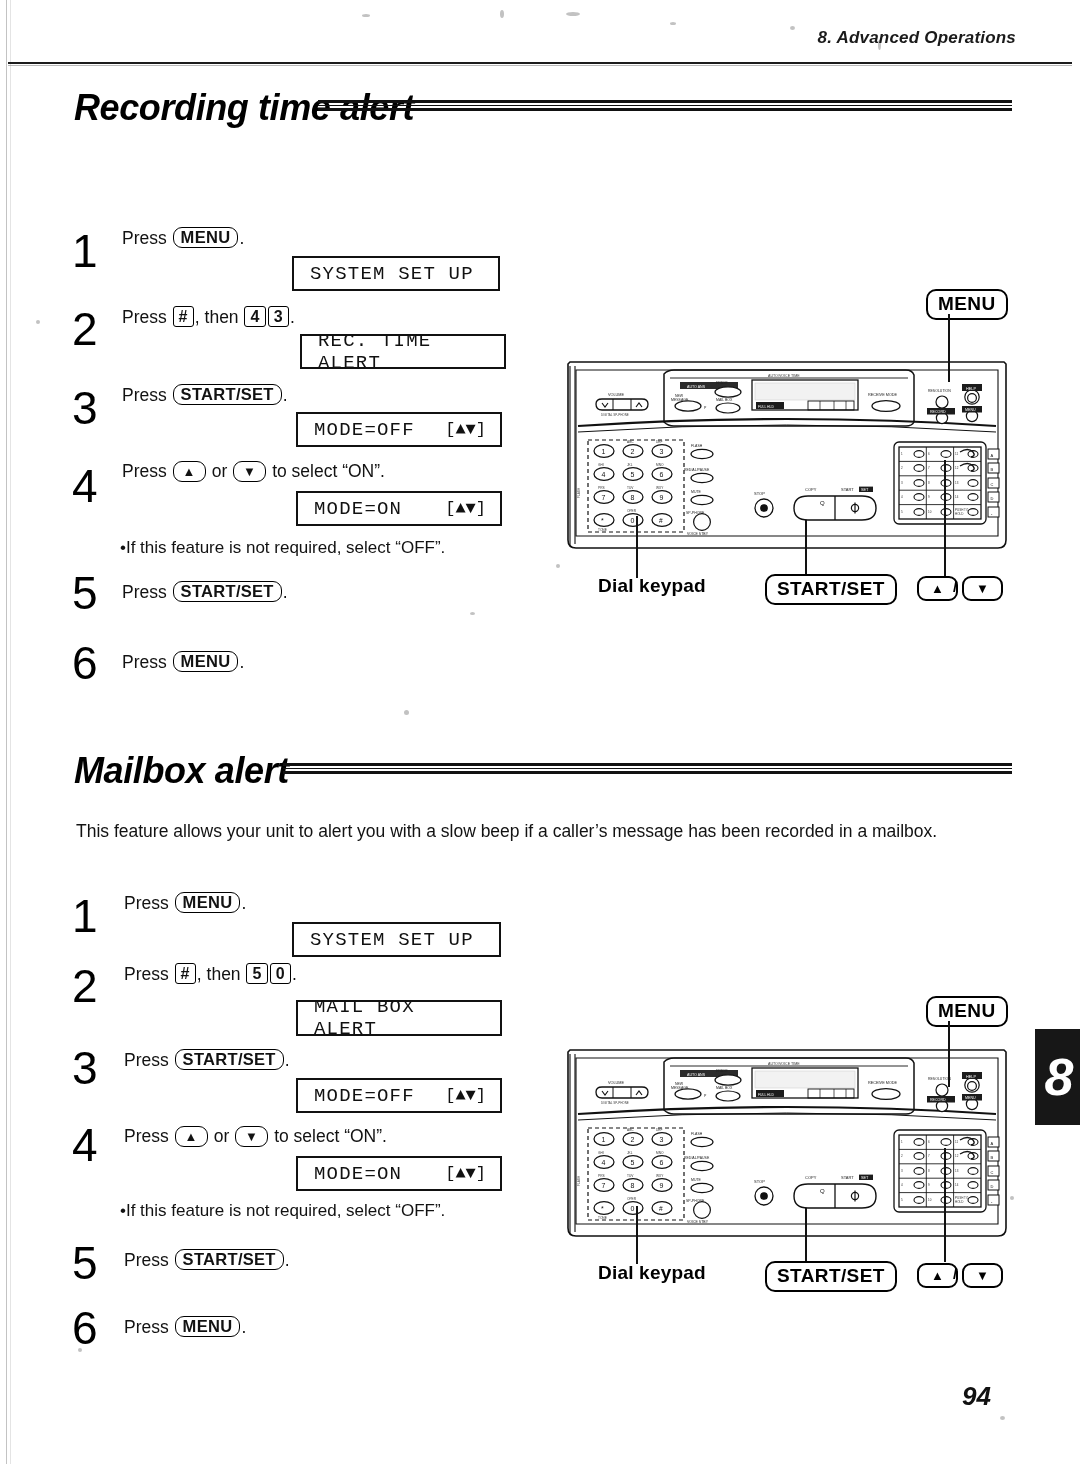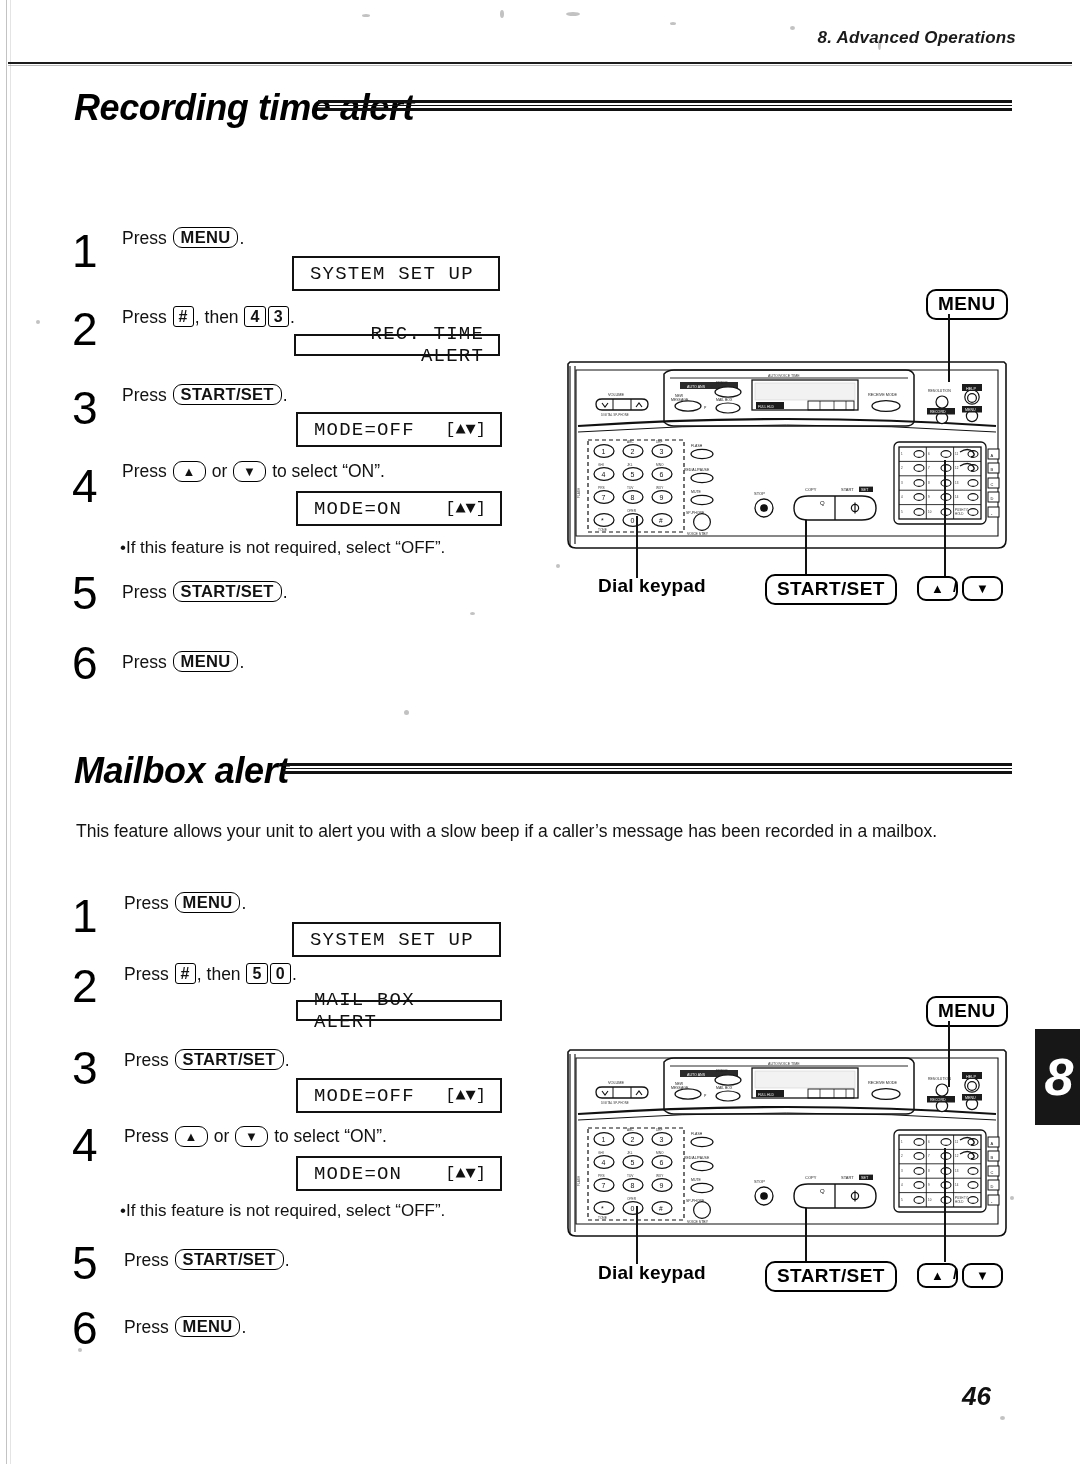--- a/index.html
+++ b/index.html
@@ -121,21 +121,21 @@
     <span class="l">SYSTEM SET UP</span>
     <span class="r"></span>
   </div>
 
   <div class="step-num" style="left:72px;top:306px;">2</div>
   <div class="step-txt" style="left:122px;top:305px;">
     <span>Press</span>
     <span class="key sq">#</span><span>, then</span>
     <span class="key sq">4</span><span class="key sq">3</span><span>.</span>
   </div>
-  <div class="lcd" style="left:294px;top:334px;width:206px;height:22px;text-align:right;">
+  <div class="lcd" style="left:300px;top:334px;width:206px;height:35px;">
     <span class="l">REC. TIME ALERT</span>
     <span class="r"></span>
   </div>
 
   <div class="step-num" style="left:72px;top:385px;">3</div>
   <div class="step-txt" style="left:122px;top:383px;">
     <span>Press</span>
     <span class="key">START/SET</span><span>.</span>
   </div>
   <div class="lcd" style="left:296px;top:412px;width:206px;height:35px;">
@@ -420,21 +420,21 @@
     <span class="l">SYSTEM SET UP</span>
     <span class="r"></span>
   </div>
 
   <div class="step-num" style="left:72px;top:963px;">2</div>
   <div class="step-txt" style="left:124px;top:962px;">
     <span>Press</span>
     <span class="key sq">#</span><span>, then</span>
     <span class="key sq">5</span><span class="key sq">0</span><span>.</span>
   </div>
-  <div class="lcd" style="left:296px;top:1000px;width:206px;height:21px;">
+  <div class="lcd" style="left:296px;top:1000px;width:206px;height:36px;">
     <span class="l">MAIL BOX ALERT</span>
     <span class="r"></span>
   </div>
 
   <div class="step-num" style="left:72px;top:1045px;">3</div>
   <div class="step-txt" style="left:124px;top:1048px;">
     <span>Press</span>
     <span class="key">START/SET</span><span>.</span>
   </div>
   <div class="lcd" style="left:296px;top:1078px;width:206px;height:35px;">
@@ -686,15 +686,15 @@
 
   <div class="lead" style="left:944px;top:1148px;height:114px;"></div>
   <div class="callout arrowbtn" style="left:917px;top:1263px;">▲</div>
   <div class="callout arrowbtn" style="left:962px;top:1263px;">▼</div>
   <div class="plainlabel" style="left:953px;top:1265px;font-size:15px;">/</div>
 
   <div class="chap-tab" style="left:1035px;top:1029px;width:48px;height:96px;">
     <span>8</span>
   </div>
 
-  <div class="folio" style="left:962px;top:1381px;">46</div>
+  <div class="folio" style="left:962px;top:1381px;">94</div>
 
 </div>
 
 </body></html>

